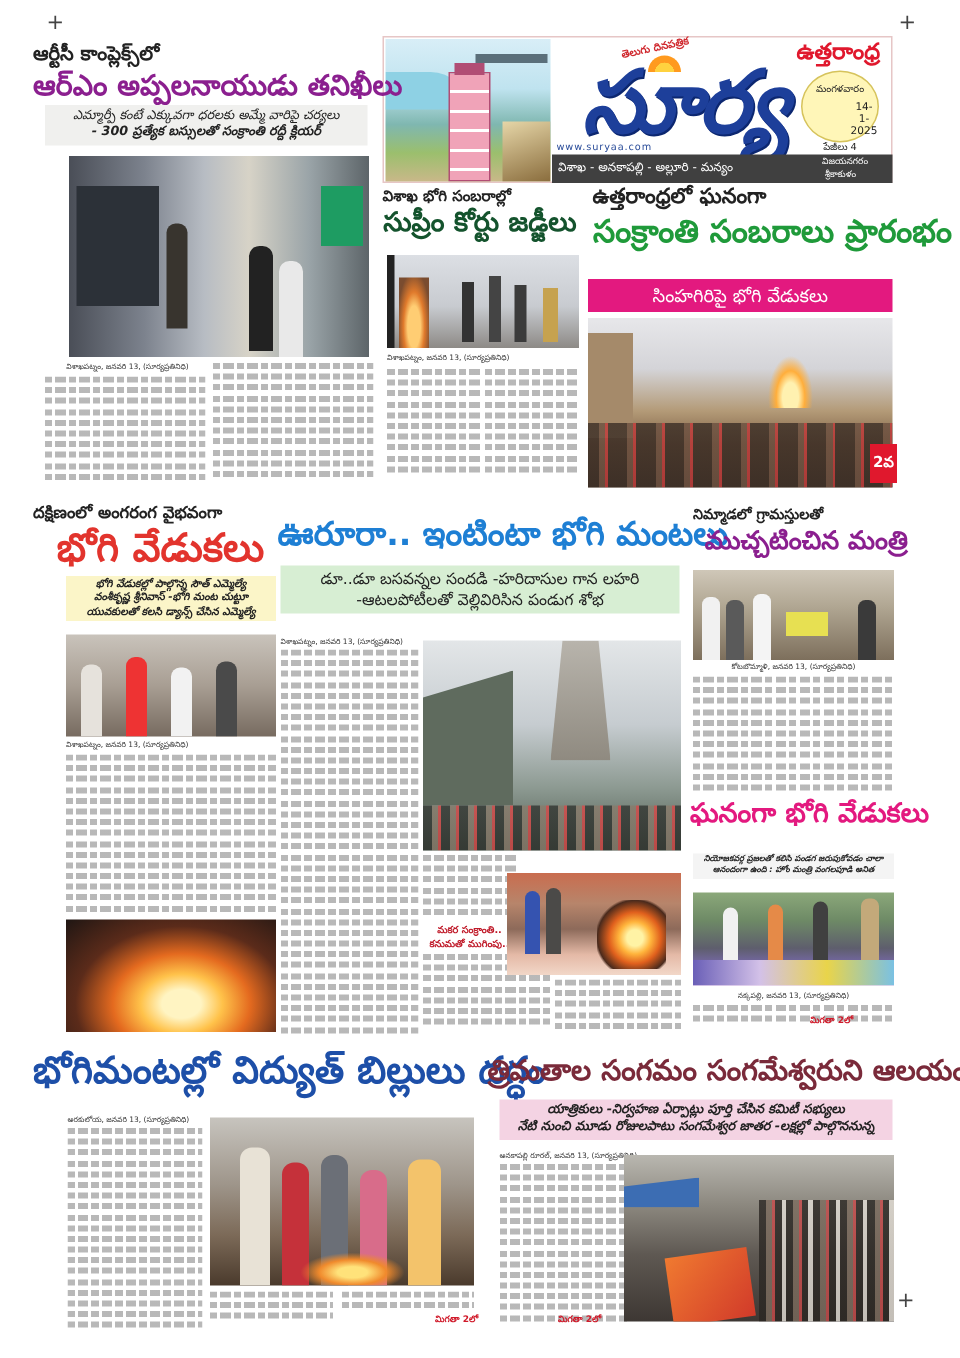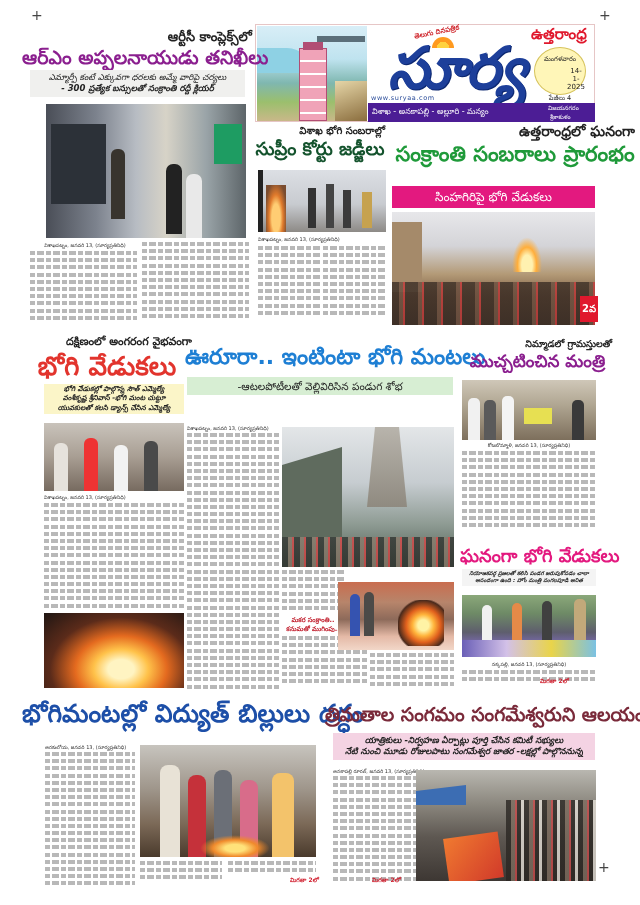--- a/index.html
+++ b/index.html
@@ -4,21 +4,21 @@
 <style>
 *{box-sizing:border-box;margin:0;padding:0;}
 html,body{width:640px;height:905px;background:#fff;overflow:hidden;}
 body{position:relative;font-family:"DejaVu Sans",sans-serif;color:#222;}
 .abs{position:absolute;}
 .reg{position:absolute;font-size:14px;color:#444;line-height:14px;}
 .photo{position:absolute;overflow:hidden;}
 .txt{position:absolute;overflow:hidden;}
 .txt .ln{height:4px;margin:0 0 3.2px 0;background:repeating-linear-gradient(90deg,#9a9a9a 0 5px,transparent 5px 7px,#9a9a9a 7px 14px,transparent 14px 16px);opacity:.7;}
 .dateline{position:absolute;font-size:5px;color:#333;text-align:center;white-space:nowrap;}
-.kicker{position:absolute;text-align:right;font-weight:bold;color:#222;white-space:nowrap;}
+.kicker{position:absolute;text-align:left;font-weight:bold;color:#222;white-space:nowrap;}
 .head{position:absolute;text-align:center;font-weight:bold;white-space:nowrap;line-height:1.1;}
 .deck{position:absolute;text-align:center;white-space:nowrap;line-height:1.35;}
 .cont{color:#d01a2a;font-weight:bold;}
 </style>
 </head>
 <body>
 
 <div class="reg" style="left:31px;top:8px;">+</div>
 <div class="reg" style="left:599px;top:8px;">+</div>
 <div class="reg" style="left:598px;top:860px;">+</div>
@@ -39,21 +39,21 @@
   <div class="abs" style="left:115px;top:69px;font-size:6.5px;color:#2b4d9a;letter-spacing:.6px;">www.suryaa.com</div>
 
   <div class="abs" style="left:275px;top:0px;font-size:15px;font-weight:bold;color:#e0182d;">ఉత్తరాంధ్ర</div>
 
   <div class="abs" style="left:278px;top:22px;width:52px;height:48px;border-radius:50%;background:#fff6b8;border:1px solid #d6c35c;text-align:center;padding-top:7px;">
     <div style="font-size:6.5px;color:#222;">మంగళవారం</div>
     <div style="font-size:7px;color:#222;margin-top:3px;margin-left:32px;">14-1-2025</div>
     <div style="font-size:6.5px;color:#222;margin-top:3px;">పేజీలు 4</div>
   </div>
 
-  <div class="abs" style="left:112px;top:78px;width:227px;height:19px;background:#4c1d95;">
+  <div class="abs" style="left:112px;top:78px;width:227px;height:19px;background:#404040;">
     <div class="abs" style="left:4px;top:4px;font-size:8px;color:#fff;white-space:nowrap;">విశాఖ - అనకాపల్లి - అల్లూరి - మన్యం</div>
     <div class="abs" style="left:180px;top:1px;font-size:6px;color:#fff;white-space:nowrap;">విజయనగరం</div>
     <div class="abs" style="left:182px;top:10px;font-size:6px;color:#fff;white-space:nowrap;">శ్రీకాకుళం</div>
   </div>
 </div>
 
 <div class="kicker" style="left:22px;top:29px;width:230px;font-size:13px;">ఆర్టీసీ కాంప్లెక్స్‌లో</div>
 <div class="head" style="left:22px;top:47px;width:230px;font-size:19px;color:#8b1f8f;">ఆర్‌ఎం అప్పలనాయుడు తనిఖీలు</div>
 <div class="deck" style="left:30px;top:70px;width:215px;background:#f0f0ee;font-size:8.5px;font-style:italic;color:#222;padding:2px 0;">
   <div>ఎమ్మార్పీ కంటే ఎక్కువగా ధరలకు అమ్మే వారిపై చర్యలు</div>
@@ -167,20 +167,21 @@
     <div class="ln"></div>
     <div class="ln"></div>
     <div class="ln"></div>
     <div class="ln"></div>
     <div class="ln"></div>
   </div>
 <div class="photo" style="left:44px;top:613px;width:140px;height:75px;background:radial-gradient(ellipse at 55% 75%,#fff4c2 0 12%,#ffc24a 25%,#e46a1f 42%,#5b2b1a 65%,#1f1613 100%);"></div>
 
 <div class="head" style="left:185px;top:345px;width:270px;font-size:22px;color:#1e7fd4;">ఊరూరా.. ఇంటింటా భోగి మంటలు</div>
 <div class="deck" style="left:187px;top:377px;width:266px;background:#d7eed3;font-size:10.5px;color:#222;padding:2px 0;">
+  <div>డూ..డూ బసవన్నల సందడి -హరిదాసుల గాన లహరి</div>
   <div>-ఆటలపోటీలతో వెల్లివిరిసిన పండుగ శోభ</div>
 </div>
 <div class="dateline" style="left:187px;top:425px;width:95px;text-align:left;">విశాఖపట్నం, జనవరి 13, (సూర్యప్రతినిధి)</div>
 <div class="txt" style="left:187px;top:433px;width:92px;height:260px;">
     <div class="ln"></div>
     <div class="ln"></div>
     <div class="ln"></div>
     <div class="ln"></div>
     <div class="ln"></div>
     <div class="ln"></div>
@@ -271,21 +272,21 @@
     <div class="ln"></div>
     <div class="ln"></div>
     <div class="ln"></div>
     <div class="ln"></div>
     <div class="ln"></div>
     <div class="ln"></div>
     <div class="ln"></div>
     <div class="ln"></div>
   </div>
 
-<div class="head" style="left:460px;top:546px;width:150px;font-size:18px;color:#e3197f;">ఘనంగా భోగి వేడుకలు</div>
+<div class="head" style="left:460px;top:533px;width:150px;font-size:18px;color:#e3197f;">ఘనంగా భోగి వేడుకలు</div>
 <div class="deck" style="left:462px;top:569px;width:134px;background:#f4f4f4;font-size:5.5px;font-style:italic;font-weight:bold;color:#222;padding:1px 0;">
   <div>నియోజకవర్గ ప్రజలతో కలిసి పండగ జరుపుకోవడం చాలా</div>
   <div>ఆనందంగా ఉంది : హోం మంత్రి వంగలపూడి అనిత</div>
 </div>
 <div class="photo" style="left:462px;top:595px;width:134px;height:62px;background:linear-gradient(180deg,#8ba87a 0%,#6e8a66 30%,#5e5e6d 60%,#7a6ab1 80%,#d9b7e3 100%);">
   <div class="abs" style="left:0;top:45px;width:134px;height:17px;background:linear-gradient(90deg,#6a5fb7,#d3c1e8,#e9d44a,#7ac1e3);"></div>
   <div class="abs" style="left:20px;top:10px;width:10px;height:35px;background:#f1f1f1;border-radius:5px 5px 0 0;"></div>
   <div class="abs" style="left:50px;top:8px;width:10px;height:37px;background:#e58a48;border-radius:5px 5px 0 0;"></div>
   <div class="abs" style="left:80px;top:6px;width:10px;height:39px;background:#404040;border-radius:5px 5px 0 0;"></div>
   <div class="abs" style="left:112px;top:4px;width:12px;height:41px;background:#c3a97a;border-radius:5px 5px 0 0;"></div>

